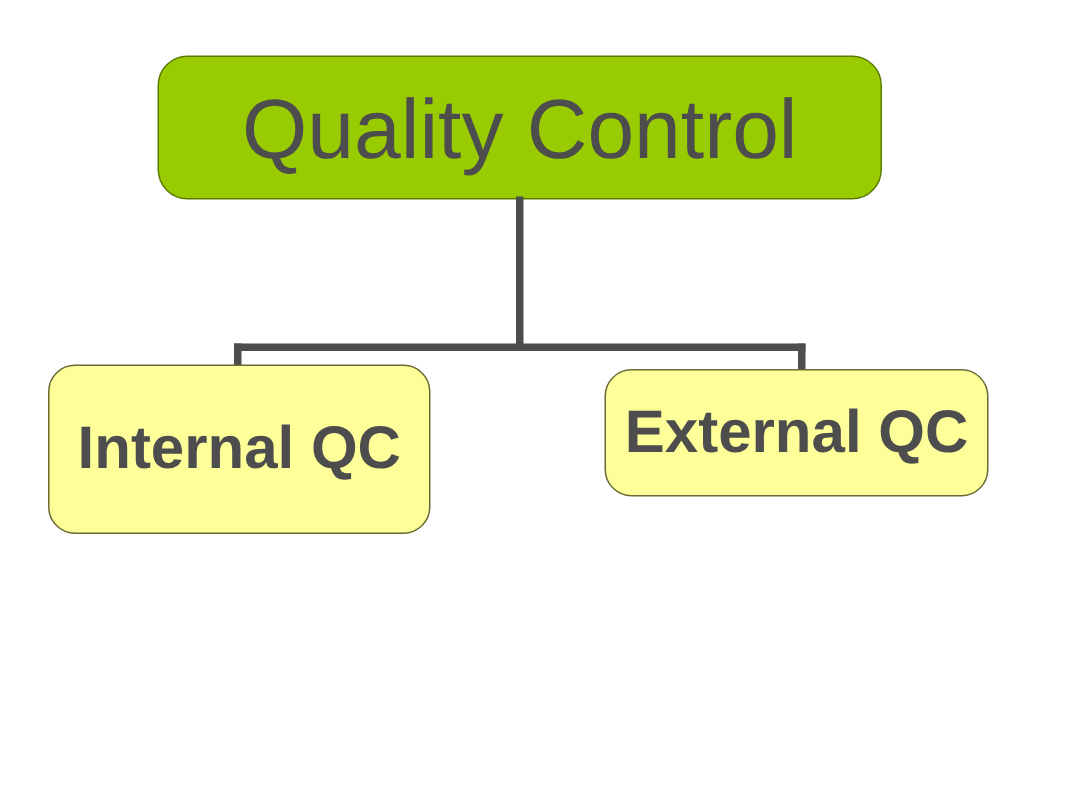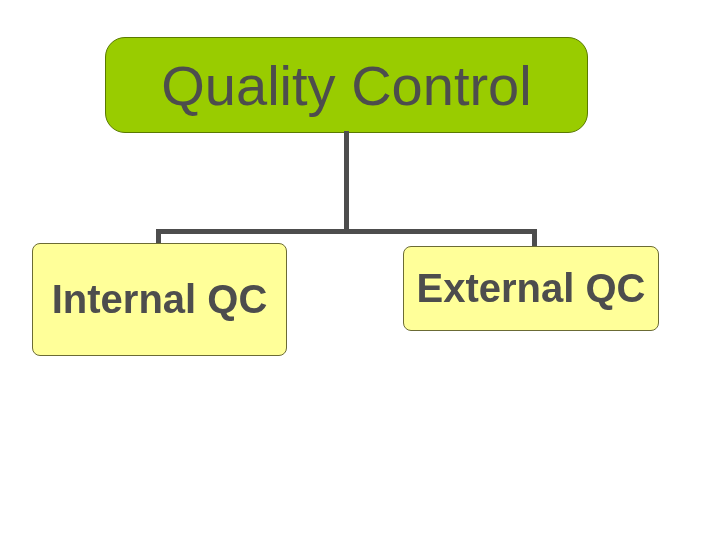--- a/index.html
+++ b/index.html
@@ -35,21 +35,21 @@
   .node-root .label {
     font-size: 56px;
     font-weight: 400;
     color: var(--text, #4d4d4d);
     letter-spacing: 0px;
     white-space: nowrap;
   }
   .node-child {
     background: var(--child-fill, #ffff99);
     border: 1px solid var(--child-border, #6b6b35);
-    border-radius: 8px;
+    border-radius: 18px;
   }
   .node-child .label {
     font-size: 40px;
     font-weight: 700;
     color: var(--text, #4d4d4d);
     white-space: nowrap;
   }
   .node-internal {
     left: 32px;
     top: 243px;

